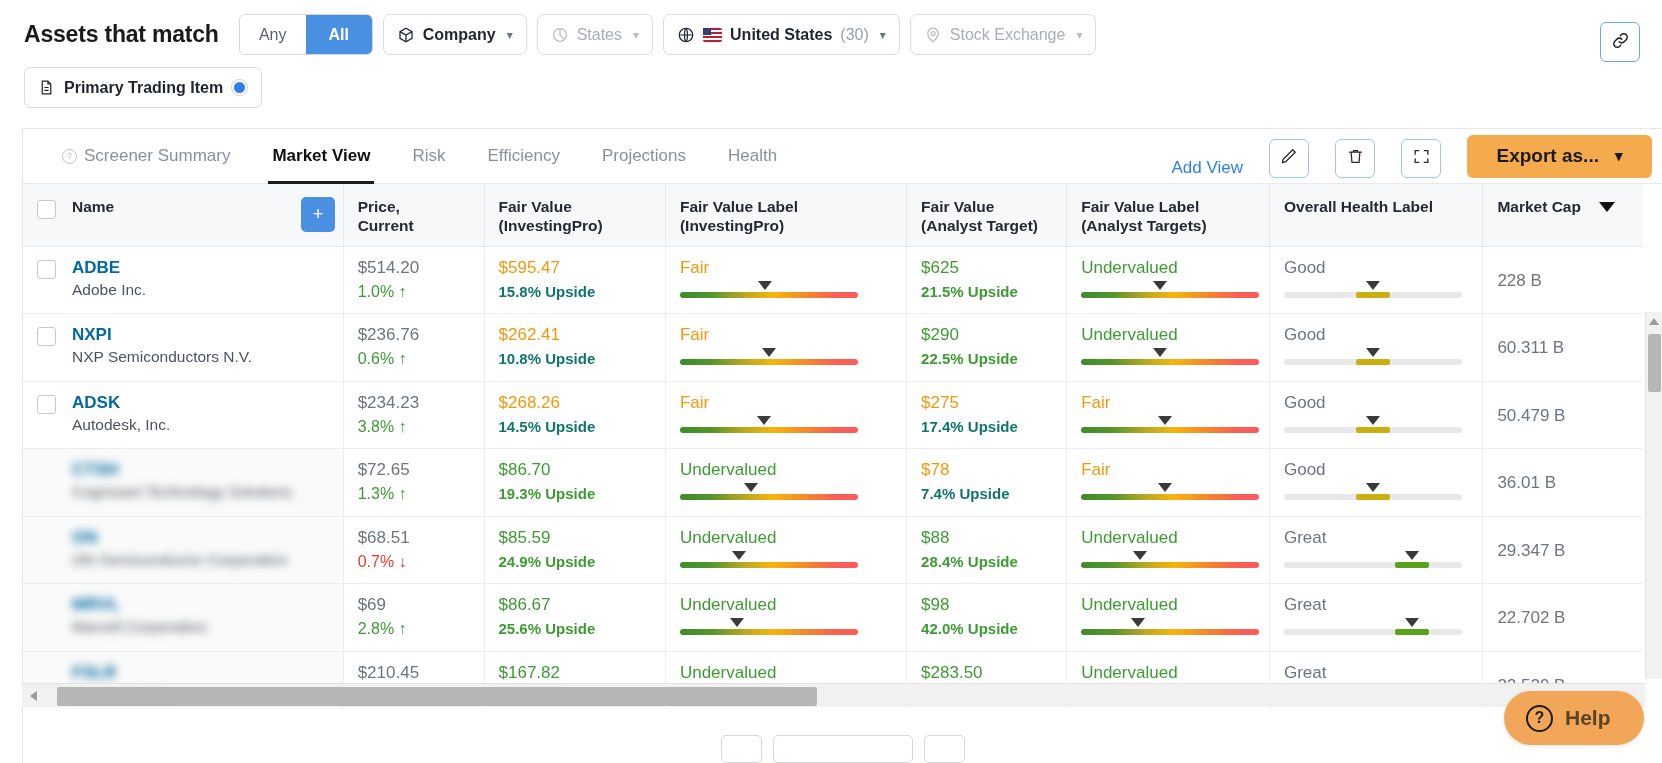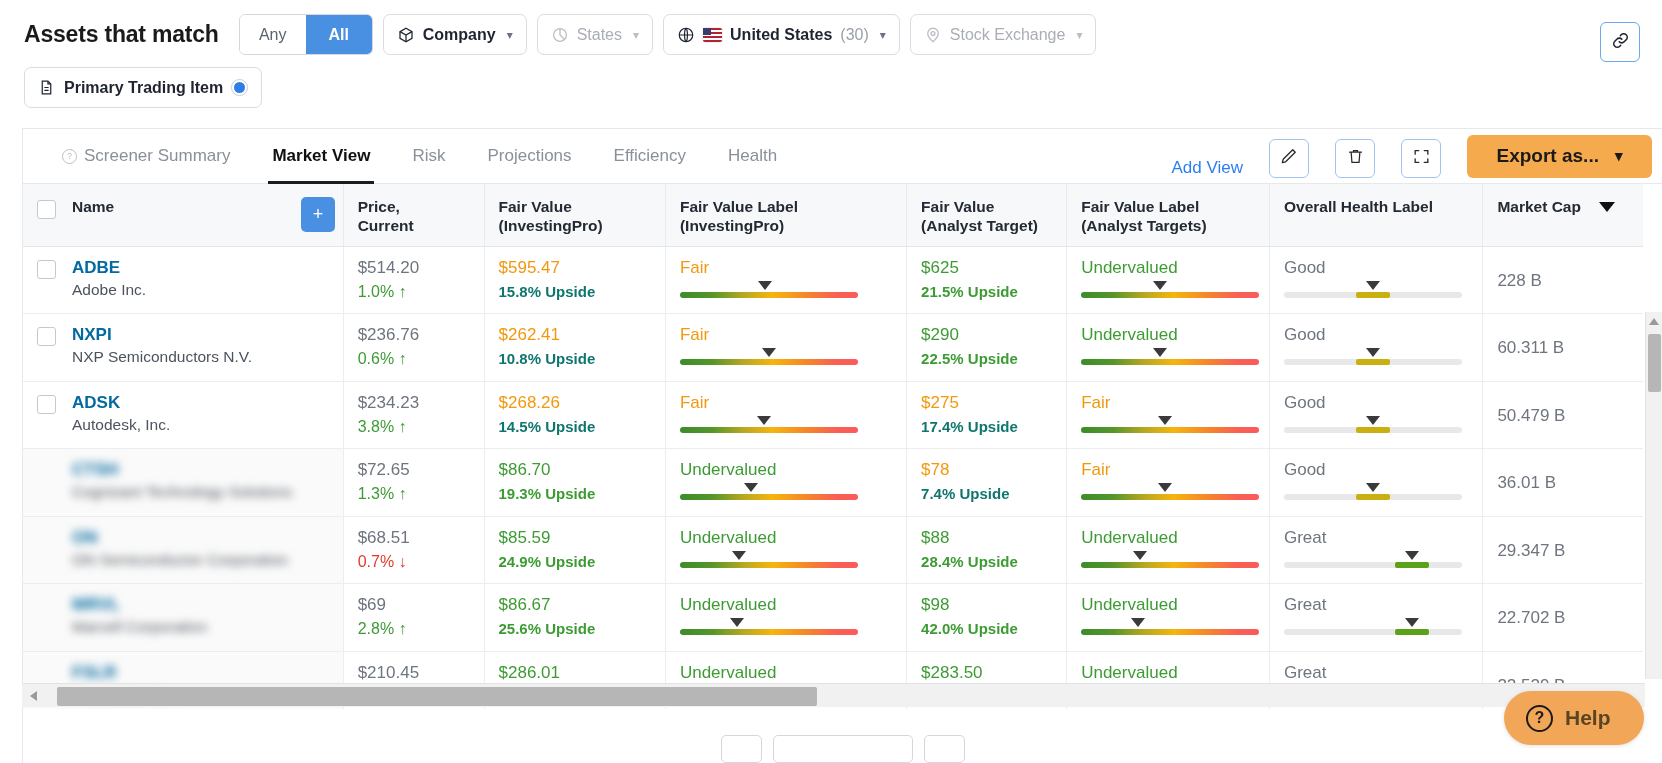--- a/index.html
+++ b/index.html
@@ -312,24 +312,24 @@
         <span class="q">?</span>
         <span>Screener Summary</span>
       </div>
       <div class="tab active">
         <span>Market View</span>
       </div>
       <div class="tab">
         <span>Risk</span>
       </div>
       <div class="tab">
+        <span>Efficiency</span>
+      </div>
+      <div class="tab">
         <span>Projections</span>
-      </div>
-      <div class="tab">
-        <span>Efficiency</span>
       </div>
       <div class="tab">
         <span>Health</span>
       </div>
 
       <div class="tabs-right">
         <div class="addview">Add View</div>
         <div class="sq-btn">
           <span>
             <svg viewBox="0 0 24 24" width="20" height="20" fill="none" stroke="#2b2b2b" stroke-width="1.6" stroke-linecap="round" stroke-linejoin="round">
@@ -675,21 +675,21 @@
                 <div class="namecell">
                   <span style="width:19px;flex:none"></span>
                   <span><span class="ticker blurred">FSLR</span><span class="coname blurred" style="display:block">First Solar, Inc.</span></span>
                 </div>
               </td>
               <td>
                 <div class="price">$210.45</div>
                 <div class="pct up">1.6% ↑</div>
               </td>
               <td>
-                <div class="val green">$286.01</div>
+                <div class="val green">$167.82</div>
                 <div class="sub green">35.9% Upside</div>
               </td>
               <td>
                 <div class="lbl green">Undervalued</div>
                 <div class="gauge">
                   <div class="bar"></div>
                   <div class="mk" style="left:30%"></div>
                 </div>
               </td>
               <td>

